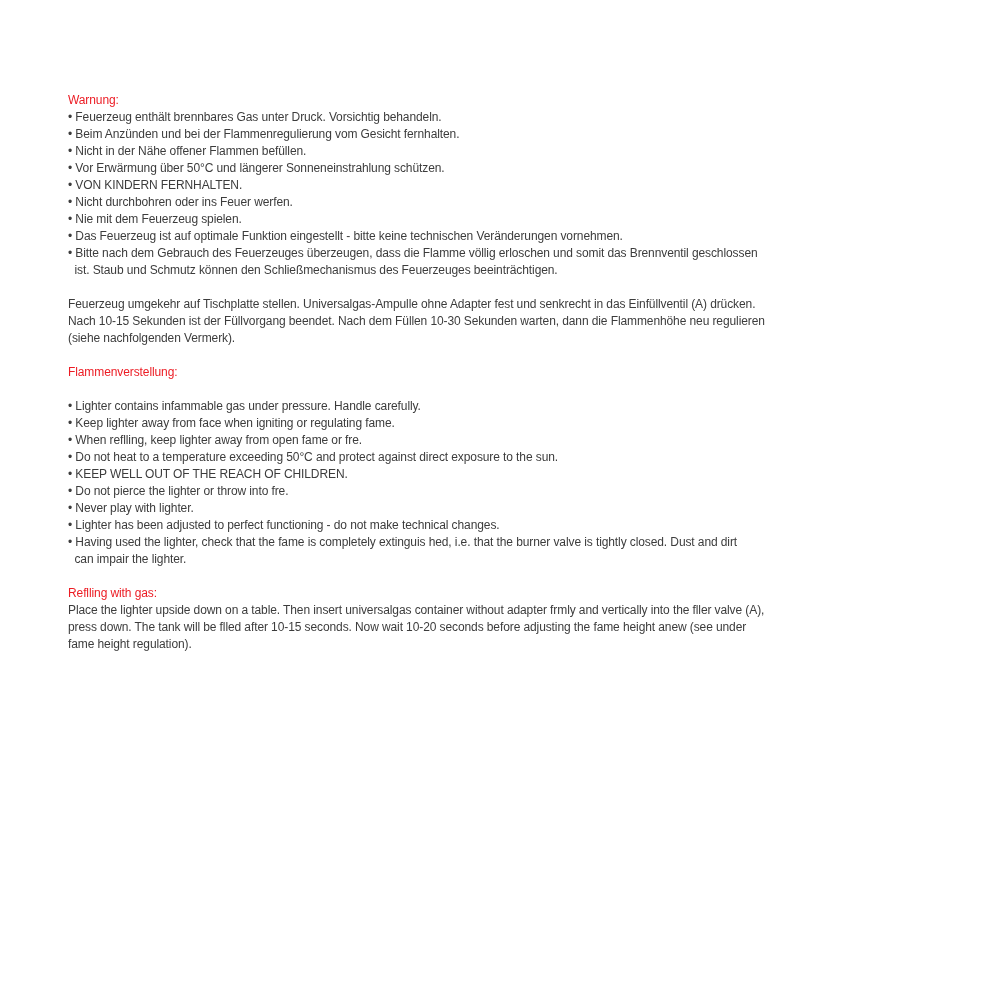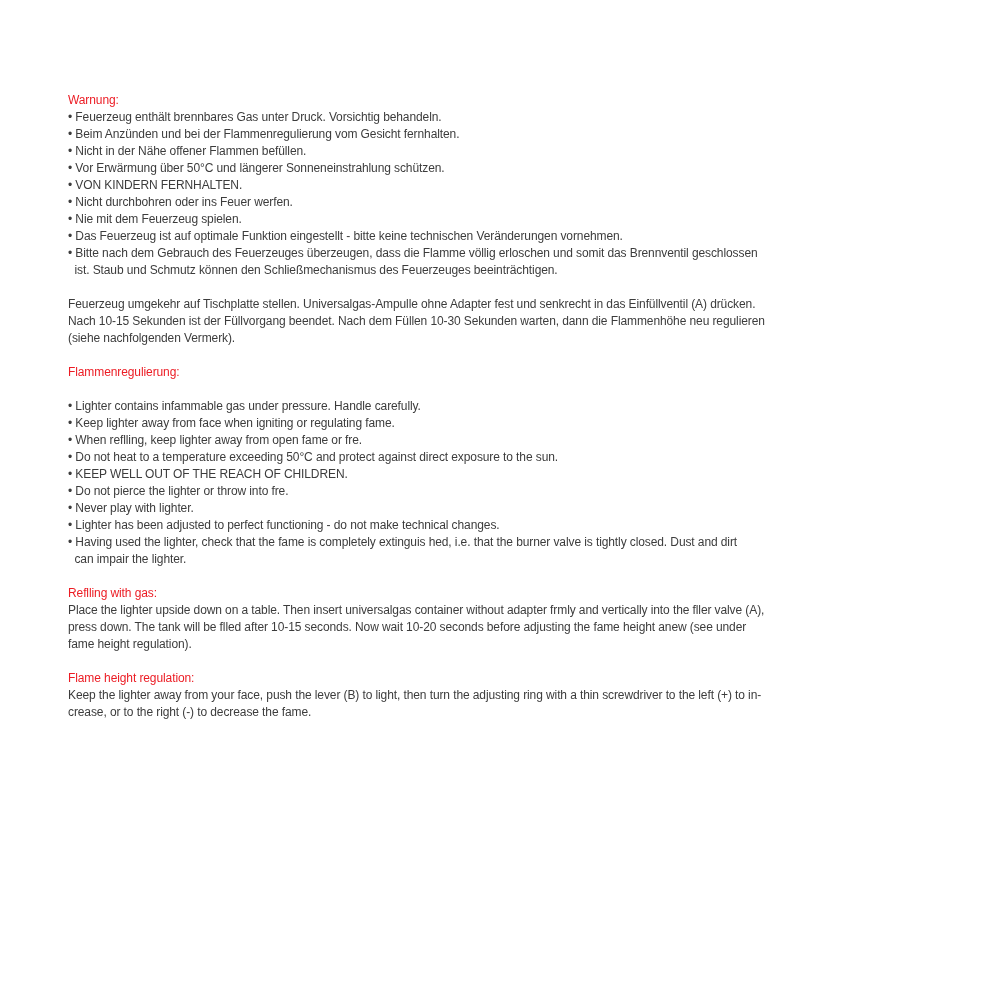--- a/index.html
+++ b/index.html
@@ -53,21 +53,21 @@
   ist. Staub und Schmutz können den Schließmechanismus des Feuerzeuges beeinträchtigen.</div>
   </section>
 
   <section class="section">
     <div class="section-body" style="color: rgb(60, 60, 60);">Feuerzeug umgekehr auf Tischplatte stellen. Universalgas-Ampulle ohne Adapter fest und senkrecht in das Einfüllventil (A) drücken.
 Nach 10-15 Sekunden ist der Füllvorgang beendet. Nach dem Füllen 10-30 Sekunden warten, dann die Flammenhöhe neu regulieren
 (siehe nachfolgenden Vermerk).</div>
   </section>
 
   <section class="section">
-    <div class="section-heading" style="color: rgb(236, 28, 36);">Flammenregulierung:</div>
+    <div class="section-heading" style="color: rgb(236, 28, 36);">Flammenverstellung:</div>
   </section>
 
   <section class="section">
     <div class="section-body" style="color: rgb(60, 60, 60);">• Lighter contains infammable gas under pressure. Handle carefully.
 • Keep lighter away from face when igniting or regulating fame.
 • When reflling, keep lighter away from open fame or fre.
 • Do not heat to a temperature exceeding 50°C and protect against direct exposure to the sun.
 • KEEP WELL OUT OF THE REACH OF CHILDREN.
 • Do not pierce the lighter or throw into fre.
 • Never play with lighter.
@@ -76,18 +76,13 @@
   can impair the lighter.</div>
   </section>
 
   <section class="section">
     <div class="section-heading" style="color: rgb(236, 28, 36);">Reflling with gas:</div>
     <div class="section-body" style="color: rgb(60, 60, 60);">Place the lighter upside down on a table. Then insert universalgas container without adapter frmly and vertically into the fller valve (A),
 press down. The tank will be flled after 10-15 seconds. Now wait 10-20 seconds before adjusting the fame height anew (see under
 fame height regulation).</div>
   </section>
 
-  <section class="section">
-    <div class="section-heading" style="color: rgb(236, 28, 36);">Flame height regulation:</div>
-    <div class="section-body" style="color: rgb(60, 60, 60);">Keep the lighter away from your face, push the lever (B) to light, then turn the adjusting ring with a thin screwdriver to the left (+) to in-
-crease, or to the right (-) to decrease the fame.</div>
-  </section>
 </main>
 
 </body></html>

